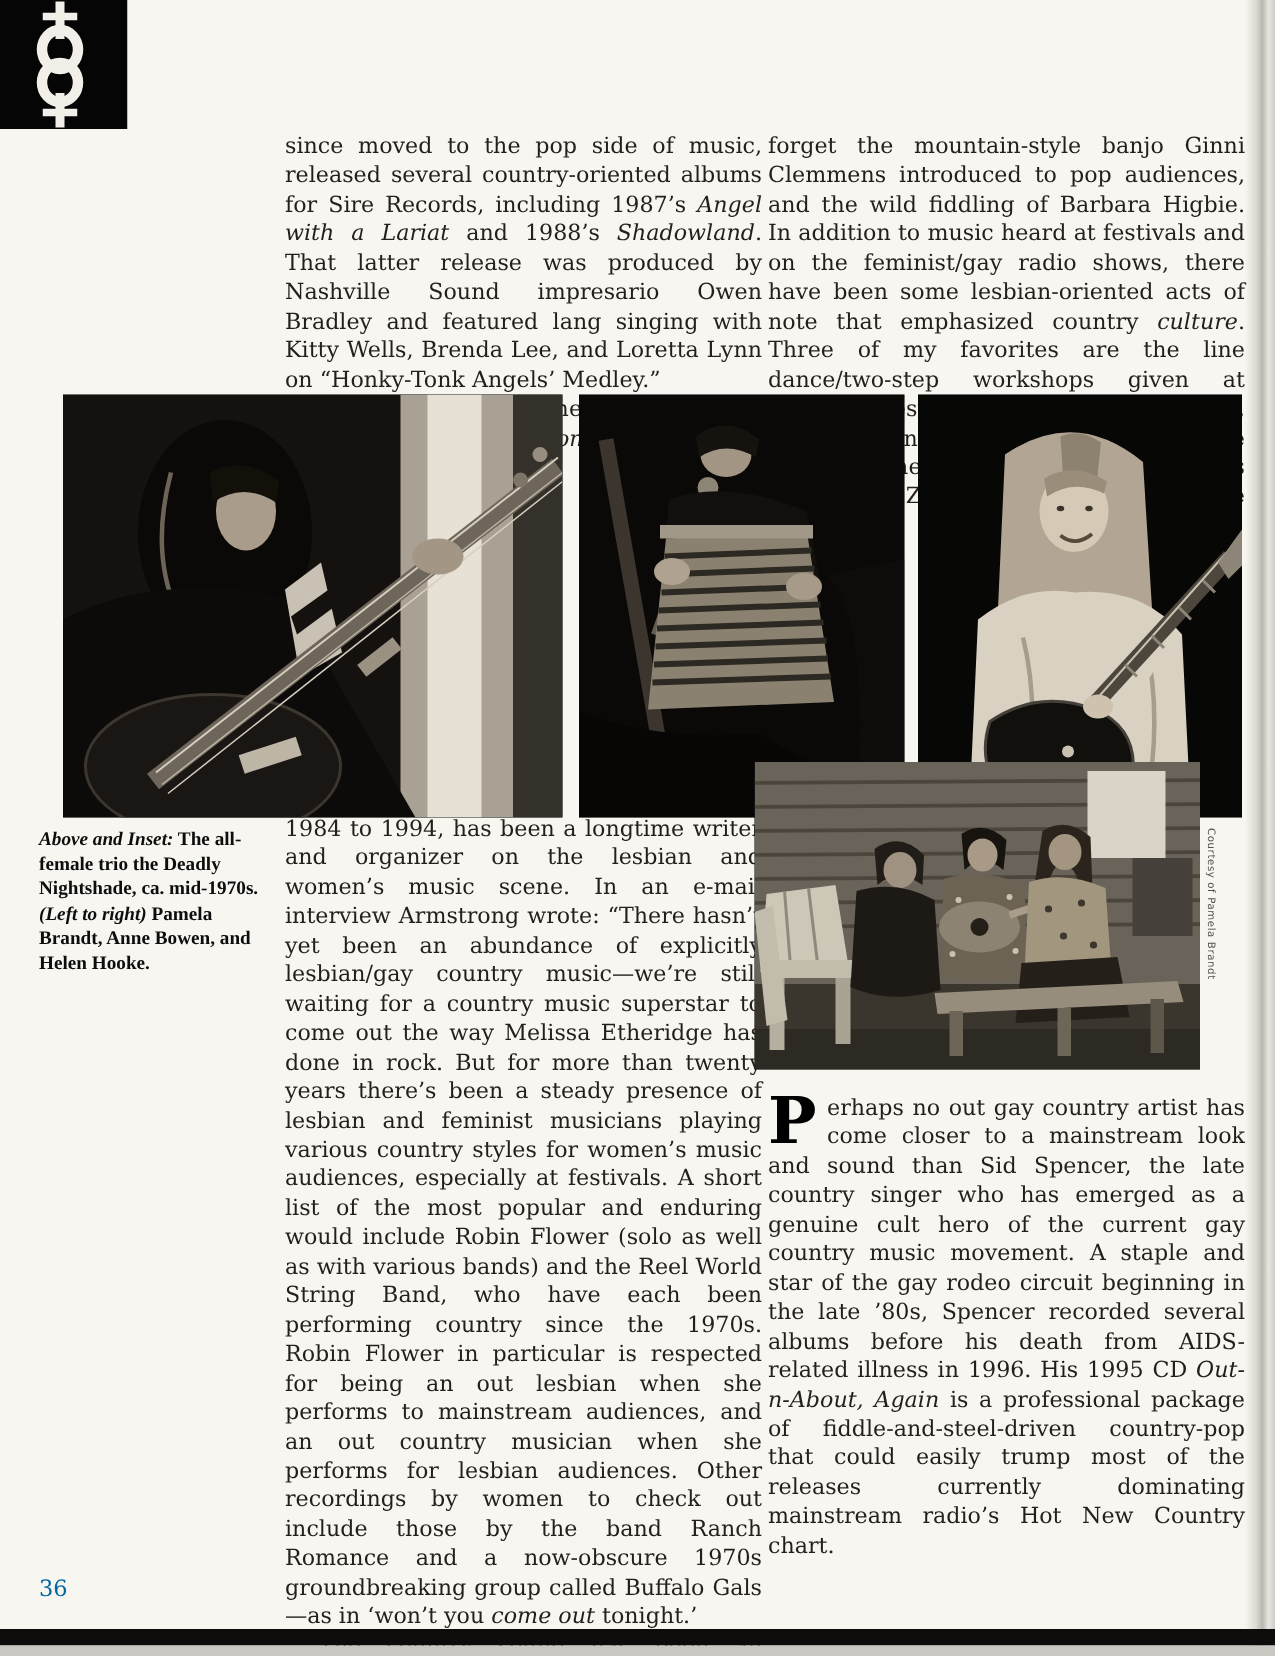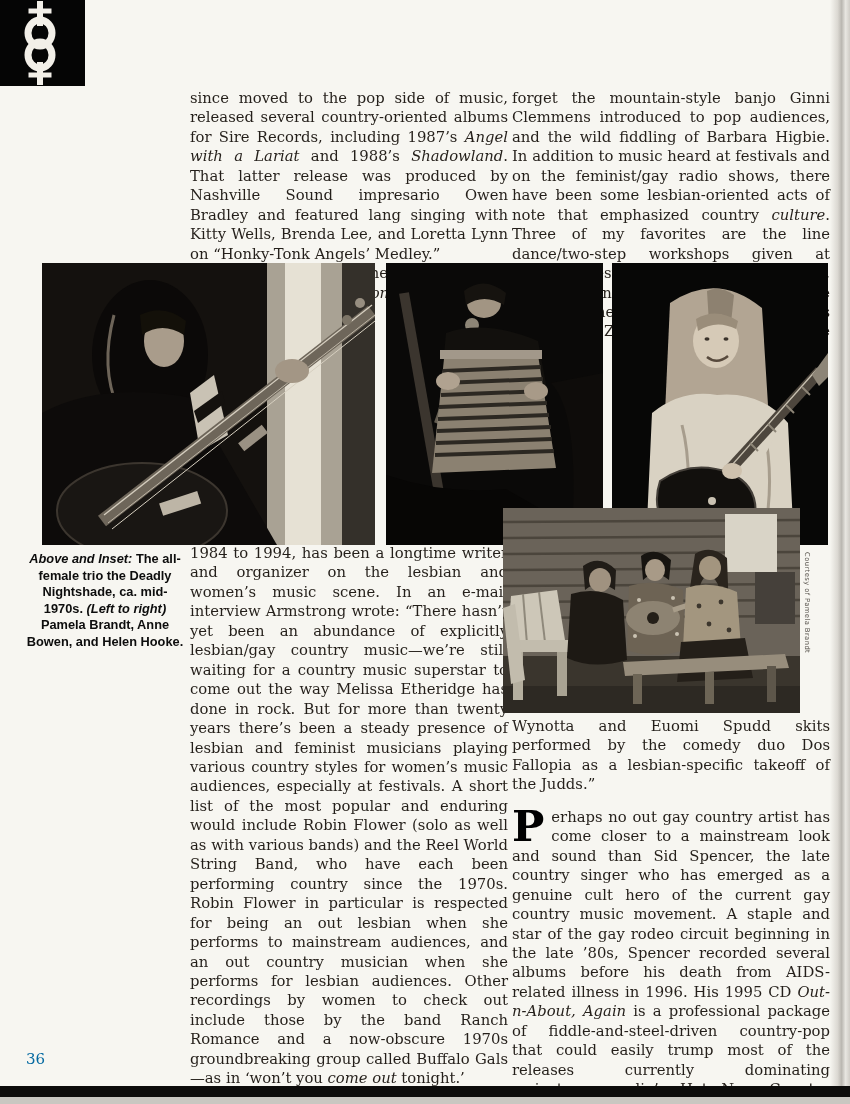--- a/index.html
+++ b/index.html
@@ -26,23 +26,23 @@
     position:absolute;left:0;top:0;width:85px;height:86px;
   }
   .photo{position:absolute;overflow:hidden;background:#0a0a0a;}
   .photo svg{display:block;width:100%;height:100%;}
   #photo-bassist{left:42px;top:263px;width:333px;height:282px;}
   #photo-washboard{left:386px;top:263px;width:217px;height:282px;}
   #photo-guitarist{left:612px;top:263px;width:216px;height:282px;}
   #photo-trio{left:503px;top:508px;width:297px;height:205px;z-index:5;}
   #caption{
     position:absolute;left:26px;top:551px;width:158px;
-    font-family:Liberation Sans, sans-serif;font-weight:bold;
+    font-family:Liberation Serif, serif;font-weight:bold;
     font-size:12.8px;line-height:16.6px;color:#0d0d0d;
-    text-align:center;
+    text-align:left;
   }
   #photo-credit{
     position:absolute;left:803px;top:552px;height:170px;
     writing-mode:vertical-rl;
     font-family:"DejaVu Sans", sans-serif;font-size:6.8px;
     color:#55504a;letter-spacing:0.4px;z-index:6;
   }
   #col1-top{left:190px;top:88px;width:318px;}
   #col2-top{left:512px;top:88px;width:318px;}
   #col1-main{left:190px;top:543px;width:318px;}
@@ -89,21 +89,20 @@
       <p class="para indent"><span>Toni Armstrong Jr., the editor of </span><em>HOT WIRE: The Journal of Women’s Music and Culture</em><span> from</span></p>
     </div>
   <div id="col2-top" class="body-text">
       <p class="para"><span>forget the mountain-style banjo Ginni Clemmens introduced to pop audiences, and the wild fiddling of Barbara Higbie. In addition to music heard at festivals and on the feminist/gay radio shows, there have been some lesbian-oriented acts of note that emphasized country </span><em>culture</em><span>. Three of my favorites are the line dance/two-step workshops given at women’s festivals by Maile &amp; Marina, performed in full country-dress drag; the country comedy of the singing Topp Twins from New Zealand; and of course the hilarious</span></p>
     </div>
   <div id="col1-main" class="body-text">
       <p class="para"><span>1984 to 1994, has been a longtime writer and organizer on the lesbian and women’s music scene. In an e-mail interview Armstrong wrote: “There hasn’t yet been an abundance of explicitly lesbian/gay country music—we’re still waiting for a country music superstar to come out the way Melissa Etheridge has done in rock. But for more than twenty years there’s been a steady presence of lesbian and feminist musicians playing various country styles for women’s music audiences, especially at festivals. A short list of the most popular and enduring would include Robin Flower (solo as well as with various bands) and the Reel World String Band, who have each been performing country since the 1970s. Robin Flower in particular is respected for being an out lesbian when she performs to mainstream audiences, and an out country musician when she performs for lesbian audiences. Other recordings by women to check out include those by the band Ranch Romance and a now-obscure 1970s groundbreaking group called Buffalo Gals—as in ‘won’t you </span><em>come out</em><span> tonight.’</span></p>
       <p class="para indent"><span>“The country sound has been an ongoing part of the lesbian music scene thanks to specific songs such as ‘I Spent My Last $10 on Birth Control and Beer’ by Two Nice Girls (about life for an “ex-gay” lesbian), and two by Jamie Anderson: ‘The Wedding Song’ (a comic description of what happens when lots of lesbians attend a straight wedding) and ‘Wynonna, Why Not?’ (a musical flirtation/fantasy about Ms. Judd).</span></p>
     </div>
   <div id="col2-bottom" class="body-text">
-      <p class="para"><span>Wynotta and Euomi Spudd skits performed by the comedy duo Dos Fallopia as a lesbian-specific takeoff of the Judds.”</span></p>
       <p class="para space-top"><span class="dropcap">P</span><span>erhaps no out gay country artist has come closer to a mainstream look and sound than Sid Spencer, the late country singer who has emerged as a genuine cult hero of the current gay country music movement. A staple and star of the gay rodeo circuit beginning in the late ’80s, Spencer recorded several albums before his death from AIDS-related illness in 1996. His 1995 CD </span><em>Out-n-About, Again</em><span> is a professional package of fiddle-and-steel-driven country-pop that could easily trump most of the releases currently dominating mainstream radio’s Hot New Country chart.</span></p>
     </div>
 
   <div id="photo-bassist" class="photo">
     <svg viewBox="0 0 333 282" preserveAspectRatio="none">
       <rect width="333" height="282" fill="#14110e"></rect>
       <rect x="225" y="0" width="78" height="282" fill="#a9a294"></rect>
       <rect x="243" y="0" width="36" height="282" fill="#e6e1d4"></rect>
       <rect x="300" y="0" width="33" height="282" fill="#34302a"></rect>
       <ellipse cx="108" cy="92" rx="58" ry="75" fill="#0b0908"></ellipse>

